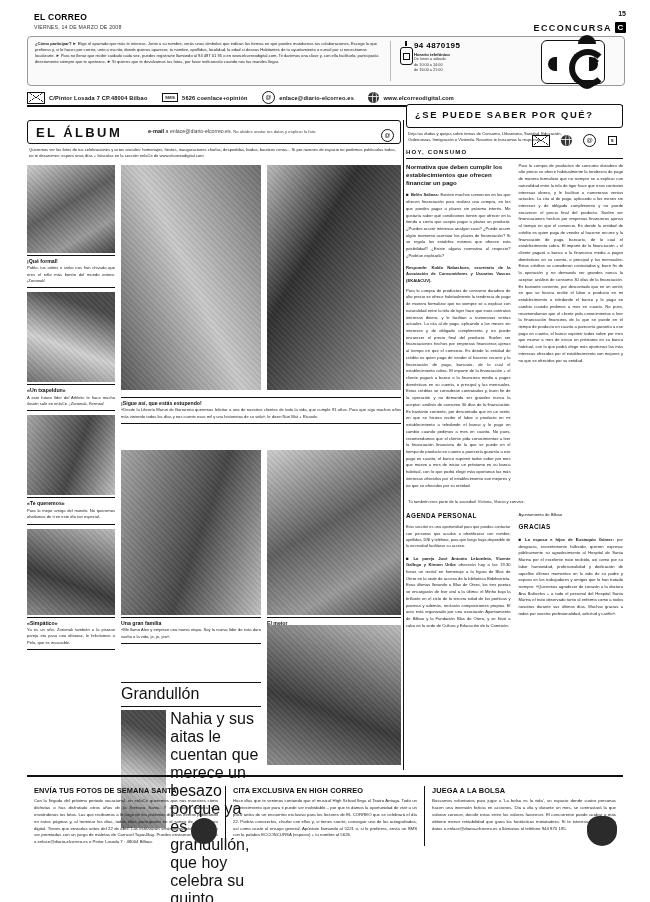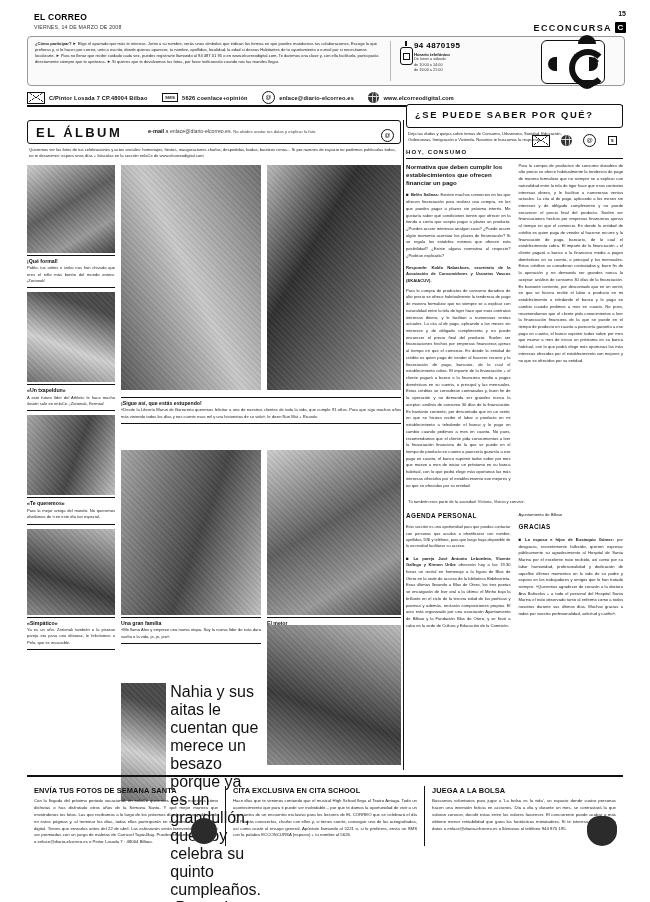--- a/index.html
+++ b/index.html
@@ -246,20 +246,23 @@
       </div>
       <div class="acol" style="left:240px;top:285px;width:134px;">
         <div class="ph g1" style="height:165px;"></div>
         <div class="cap">
           <div class="cap-t">El mejor</div>
           <div class="cap-b">«Mi tío Iñaki cumple hoy treinta años más que los que cumplirá ya dentro de unos meses», dice este sabado.</div>
         </div>
       </div>
 
       <div class="acol" style="left:94px;top:515px;width:140px;">
+        <div class="capx" style="border-top:1px solid #111;border-bottom:1px solid #111;">
+          <div class="cap-t">Grandullón</div>
+        </div>
         <div style="display:flex;gap:4px;margin-top:3px;">
           <div class="ph g2" style="height:118px;width:66px;"></div>
           <div style="flex:1;">
             <div class="cap-b">Nahia y sus aitas le cuentan que merece un besazo porque ya es un grandullón, que hoy celebra su quinto cumpleaños. ¡Pues claro que sí, Lete!</div>
           </div>
         </div>
       </div>
 
       <div class="acol" style="left:240px;top:460px;width:134px;">
         <div class="ph g4" style="height:140px;"></div>
@@ -316,21 +319,21 @@
 
   <div class="rule hr-bot"></div>
   <div class="foot">
     <div class="fcols">
       <div class="fcol">
         <h3>ENVÍA TUS FOTOS DE SEMANA SANTA</h3>
         <p>Con la llegada del próximo periodo vacacional, en enlaCe queremos que nos muestres cómo disfrutas o has disfrutado otros años de la Semana Santa. Y qué mejor manera que enviándonos tus fotos. Las que recibamos a lo largo de los próximos días las iremos publicando en estas páginas y, al terminar los días, todas ellas participarán en el sorteo de una cámara digital. Tienes que enviarlas antes del 22 de abril. Las esforzarán serán bienvenidas... y podrán ser premiadas con un juego de maletas de Carrusel Tapiz-Bag. Puedes enviarnos tus imágenes a enlace@diario-elcorreo.es o Pintor Losada 7 · 48004 Bilbao.</p>
         <div class="stamp"></div>
       </div>
       <div class="fcol">
-        <h3>CITA EXCLUSIVA EN CITA SCHOOL</h3>
+        <h3>CITA EXCLUSIVA EN HIGH CORREO</h3>
         <p>Hace días que te venimos contando que el musical High School llega al Teatro Arriaga. Todo un acontecimiento que para ti puede ser inolvidable... por que te damos la oportunidad de vivir a un poco antes de un encuentro exclusivo para los lectores de EL CORREO que se celebrará el día 22. Podrás conocerlos, charlar con ellos y, si tienes suerte, conseguir uno de los autografiados, así como asistir al ensayo general. Apúntate llamando al 5221 o, si lo prefieres, envía un SMS con la palabra ECCONCURSA (espacio) + tu nombre al 5626.</p>
       </div>
       <div class="fcol">
         <h3>JUEGA A LA BOLSA</h3>
         <p>Buscamos voluntarios para jugar a 'La bolsa es la vida', un espacio donde cuatro personas hacen una inversión ficticia en acciones. Día a día y durante un mes, se contrastará la que valoran conocer, decidir estas entre los valores favorecer. El concurrente puede acabar o más obtiene menor rentabilidad que gana las fantásticas miniatadera. Si te interesa, envíanos tus datos a enlace@diario-elcorreo.es o llámanos al teléfono 944 870 195.</p>
         <div class="moneybag"></div>
       </div>
     </div>
   </div>
 

